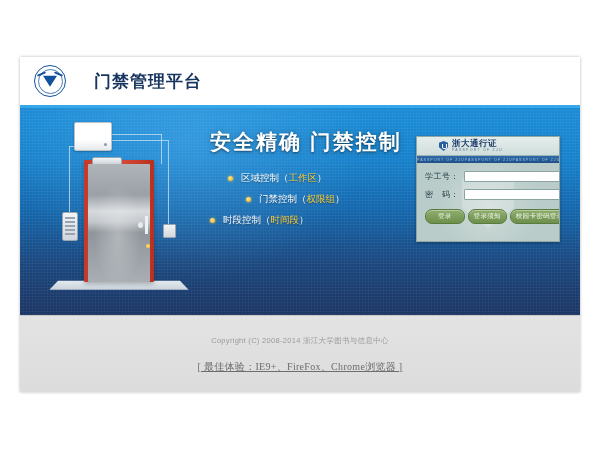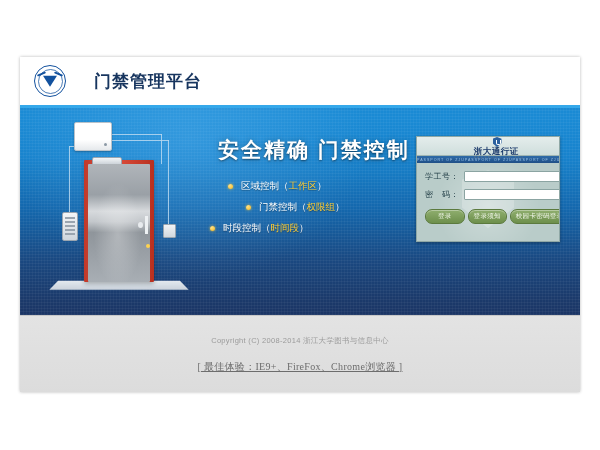--- a/index.html
+++ b/index.html
@@ -187,21 +187,21 @@
   .art .floor {
     position:absolute; left: 12px; top: 163px; width: 130px; height: 12px;
     background: linear-gradient(to bottom,#eef2f6,#d3dae1);
     transform: perspective(60px) rotateX(42deg);
     opacity: .95;
   }
 
   
   .slogan { position: absolute; left: 190px; top: 20px; }
   .slogan h1 {
-    margin: 8px;
+    margin: 0;
     font-size: 21px;
     font-weight: bold;
     color: #ffffff;
     letter-spacing: 2px;
     text-shadow: 0 1px 2px rgba(0,0,0,.45), 0 0 6px rgba(0,0,0,.25);
     white-space: nowrap;
   }
   .bullets { margin-top: 16px; }
   .bullet {
     display: flex; align-items: center;
@@ -228,21 +228,20 @@
     background: #b9ccc9;
     border: 1px solid #8fa8a6;
     box-shadow: 0 1px 3px rgba(0,0,0,.35);
     overflow: hidden;
   }
   .login .lbar {
     height: 18px;
     background: linear-gradient(to bottom,#e4edec,#cfdedc);
     display: flex; align-items: center; padding-left: 22px;
     border-bottom: 1px solid #9fb5b3;
-    flex-direction: column;
   }
   .shield {
     width: 9px; height: 10px; flex: none; margin-right: 4px;
     background: #2a5f9e;
     clip-path: polygon(50% 0,100% 18%,100% 62%,50% 100%,0 62%,0 18%);
     position: relative;
   }
   .shield:after {
     content:""; position:absolute; left:3px; top:2.5px;
     width:3px; height:4px; border:1px solid #fff; border-top:0; border-radius:0 0 2px 2px;

